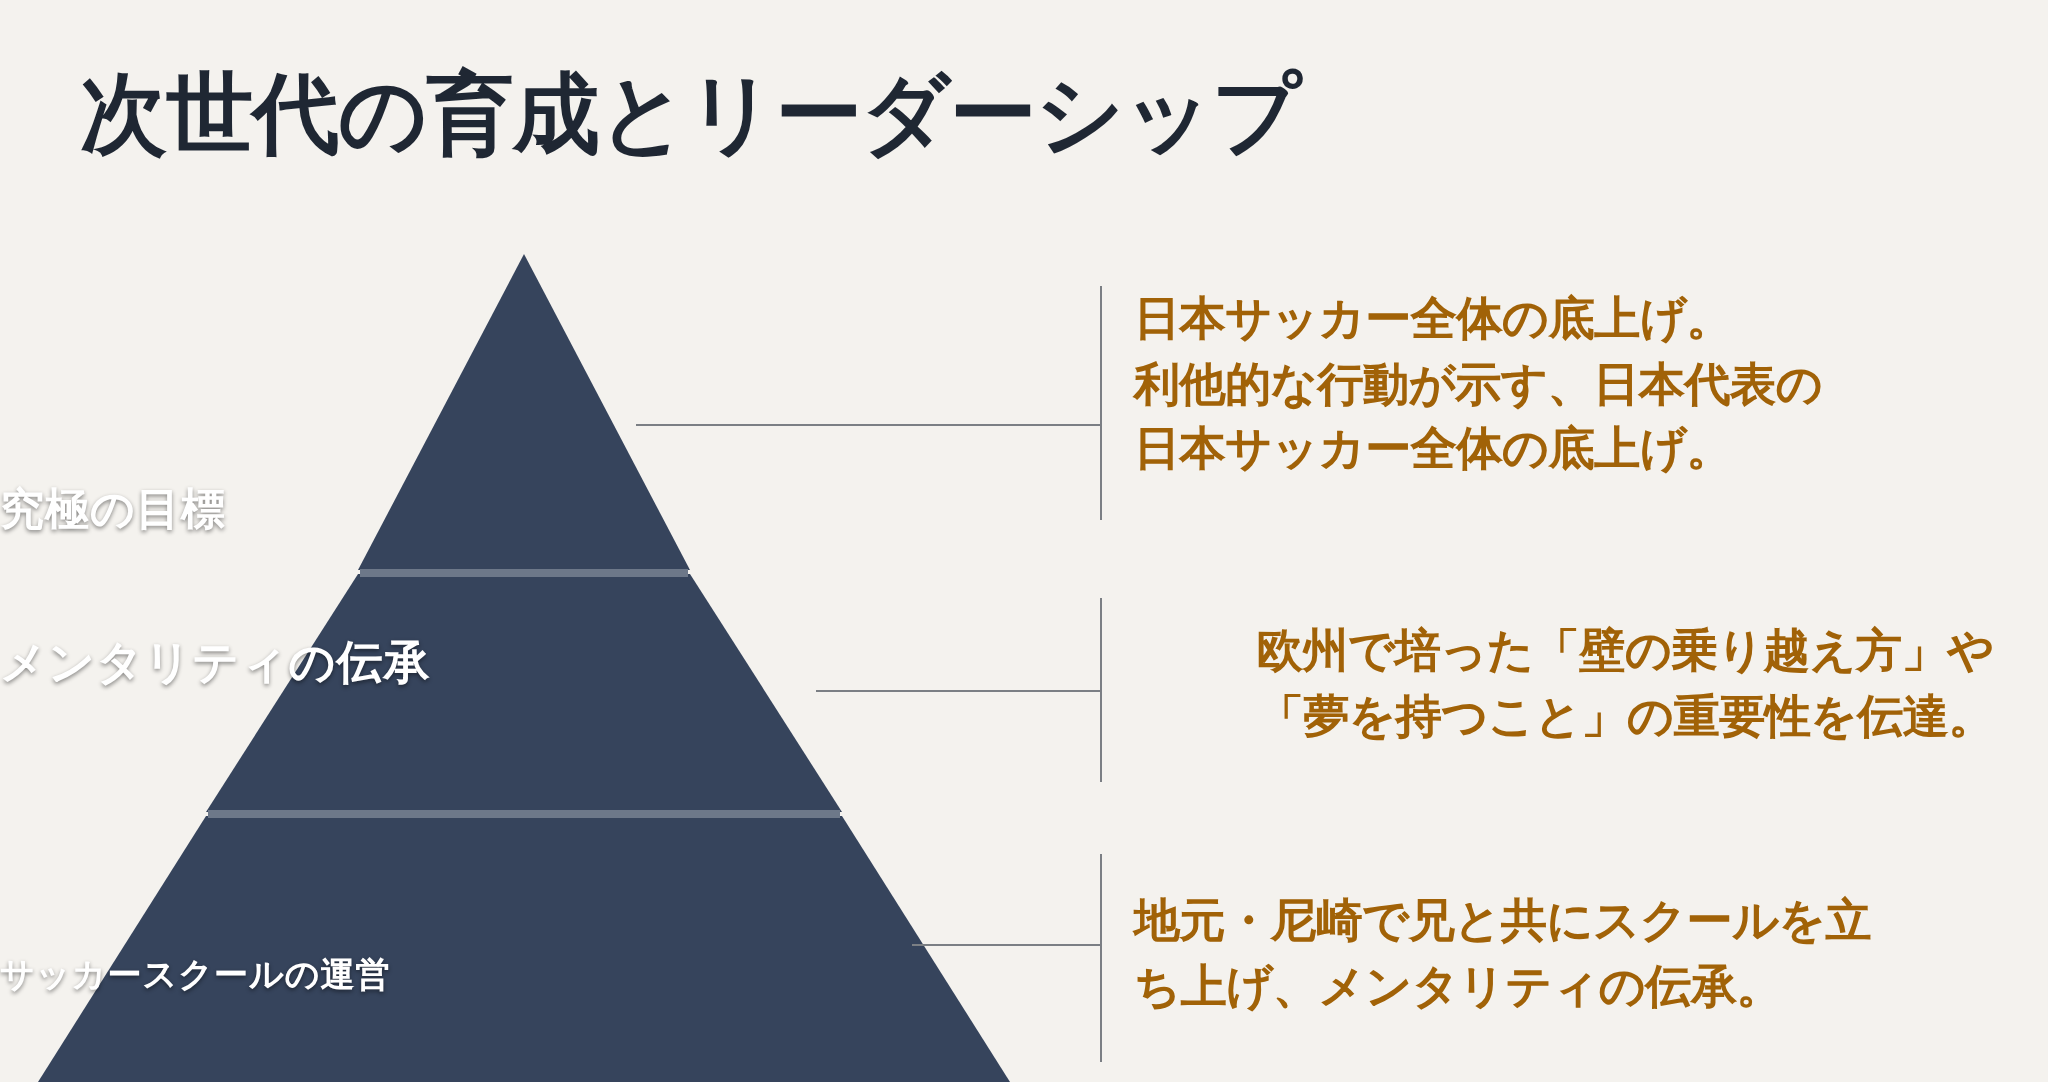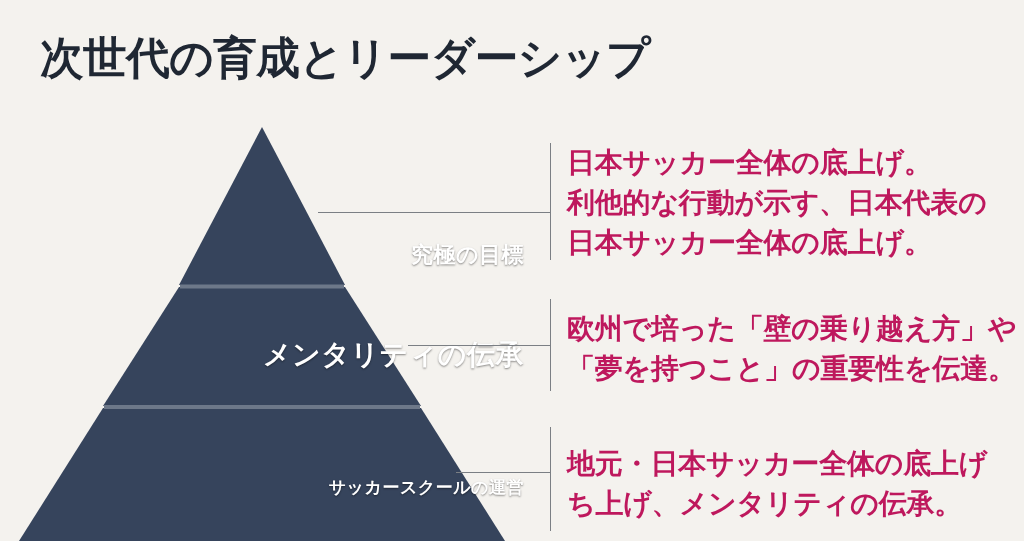--- a/index.html
+++ b/index.html
@@ -48,36 +48,36 @@
   #pyramid-svg {
     position: absolute;
     left: 0;
     top: 0;
   }
 
   .tier-label {
     position: absolute;
     color: #ffffff;
     font-weight: 700;
-    text-align: right;
+    text-align: left;
     white-space: nowrap;
     text-shadow: 0 1px 2px rgba(0,0,0,0.45);
     letter-spacing: 0.5px;
   }
   #tier-label-0 {
     left: 0;
     top: 240px;
     width: 524px;
     font-size: 22px;
   }
   #tier-label-1 {
     left: 0;
-    top: 336px;
+    top: 316px;
     width: 524px;
-    font-size: 28px;
+    font-size: 23px;
   }
   #tier-label-2 {
     left: 0;
     top: 476px;
     width: 524px;
     font-size: 17px;
   }
 
   
   .connector-h {
@@ -98,23 +98,23 @@
   #conn-v-1 { left: 550px; top: 299px; height: 92px; }
 
   #conn-h-2 { left: 456px; top: 472px; width: 95px; }
   #conn-v-2 { left: 550px; top: 427px; height: 104px; }
 
   
   .desc {
     position: absolute;
     left: 567px;
     width: 430px;
-    color: #be185d;
+    color: #a16207;
     font-weight: 700;
-    font-size: 28px;
+    font-size: 23px;
     line-height: 1.42;
     letter-spacing: -0.2px;
   }
   #desc-0 { top: 143px; }
   #desc-1 { top: 309px; text-align: right; }
   #desc-2 { top: 444px; }
   .desc-line { display: block; white-space: nowrap; }
 </style>
 </head>
 <body>
@@ -155,17 +155,17 @@
     <span class="desc-line">利他的な行動が示す、日本代表の</span>
     <span class="desc-line">日本サッカー全体の底上げ。</span>
   </div>
 
   <div class="desc" id="desc-1">
     <span class="desc-line">欧州で培った「壁の乗り越え方」や</span>
     <span class="desc-line">「夢を持つこと」の重要性を伝達。</span>
   </div>
 
   <div class="desc" id="desc-2">
-    <span class="desc-line">地元・日本サッカー全体の底上げ</span>
+    <span class="desc-line">地元・尼崎で兄と共にスクールを立</span>
     <span class="desc-line">ち上げ、メンタリティの伝承。</span>
   </div>
 
 </div>
 
 </body></html>

